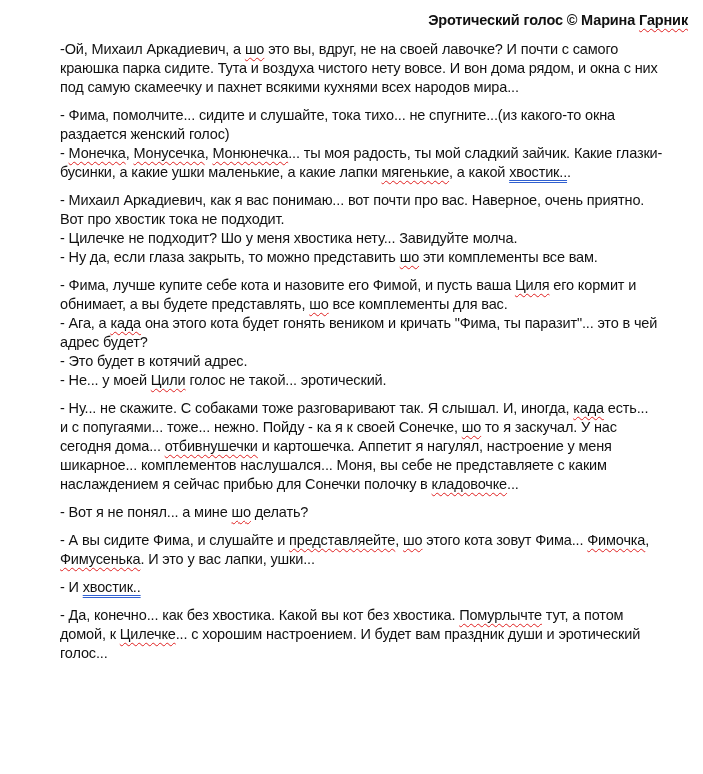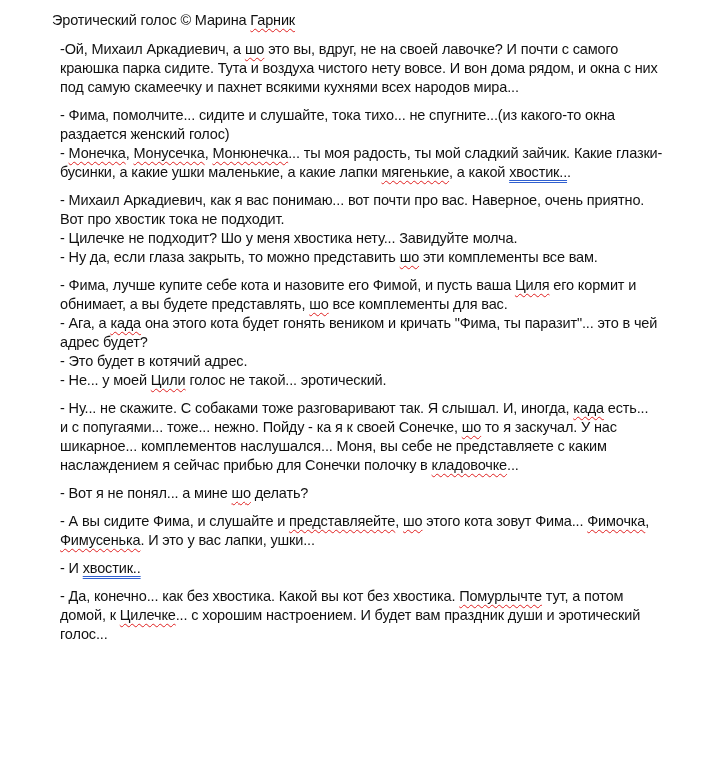--- a/index.html
+++ b/index.html
@@ -5,21 +5,21 @@
     html, body { margin: 0; padding: 0; background: #ffffff; }
     body {
       width: 703px; height: 774px; overflow: hidden; position: relative;
       font-family: "Liberation Sans", sans-serif; color: #111111;
     }
     .doc {
       position: absolute; left: 48px; top: 10px; width: 640px;
       font-size: 14.5px; line-height: 19px; letter-spacing: -0.15px;
     }
     .title {
-      font-weight: normal; font-size: 14.5px; margin: 0 0 10px 4px; line-height: 20px;
+      font-weight: bold; font-size: 14.5px; margin: 0 0 10px 4px; line-height: 20px; text-align: right;
     }
     .para { margin: 0 0 9px 12px; }
     .line { display: block; white-space: nowrap; }
     .sp { text-decoration: underline wavy #e02020; text-decoration-thickness: 1px; text-underline-offset: 3px; }
     .gr { text-decoration: underline double #3060d0; text-decoration-thickness: 1px; text-underline-offset: 3px; }
   </style>
 </head>
 <body>
 
 <div class="doc">
@@ -46,20 +46,21 @@
         <span class="line">- Фима, лучше купите себе кота и назовите его Фимой, и пусть ваша <span class="sp">Циля</span> его кормит и</span>
         <span class="line">обнимает, а вы будете представлять, <span class="sp">шо</span> все комплементы для вас.</span>
         <span class="line">- Ага, а <span class="sp">када</span> она этого кота будет гонять веником и кричать "Фима, ты паразит"... это в чей</span>
         <span class="line">адрес будет?</span>
         <span class="line">- Это будет в котячий адрес.</span>
         <span class="line">- Не... у моей <span class="sp">Цили</span> голос не такой... эротический.</span>
       </div>
       <div class="para">
         <span class="line">- Ну... не скажите. С собаками тоже разговаривают так. Я слышал. И, иногда, <span class="sp">када</span> есть...</span>
         <span class="line">и с попугаями... тоже... нежно. Пойду - ка я к своей Сонечке, <span class="sp">шо</span> то я заскучал. У нас</span>
+        <span class="line">сегодня дома... <span class="sp">отбивнушечки</span> и картошечка. Аппетит я нагулял, настроение у меня</span>
         <span class="line">шикарное... комплементов наслушался... Моня, вы себе не представляете с каким</span>
         <span class="line">наслаждением я сейчас прибью для Сонечки полочку в <span class="sp">кладовочке</span>...</span>
       </div>
       <div class="para">
         <span class="line">- Вот я не понял... а мине <span class="sp">шо</span> делать?</span>
       </div>
       <div class="para">
         <span class="line">- А вы сидите Фима, и слушайте и <span class="sp">представляейте</span>, <span class="sp">шо</span> этого кота зовут Фима... <span class="sp">Фимочка</span>,</span>
         <span class="line"><span class="sp">Фимусенька</span>. И это у вас лапки, ушки...</span>
       </div>

